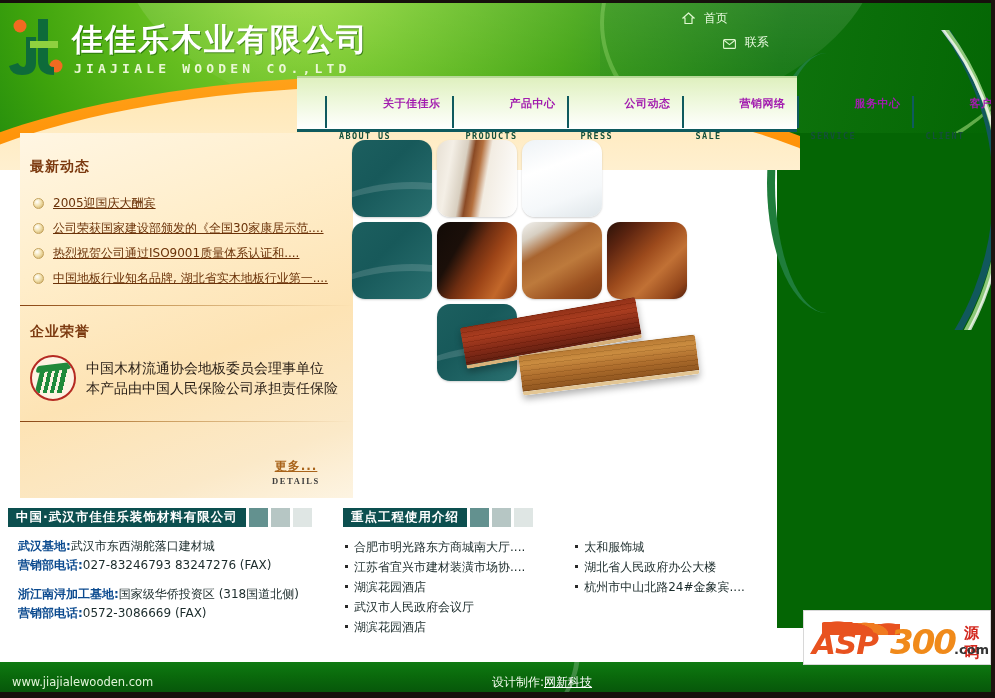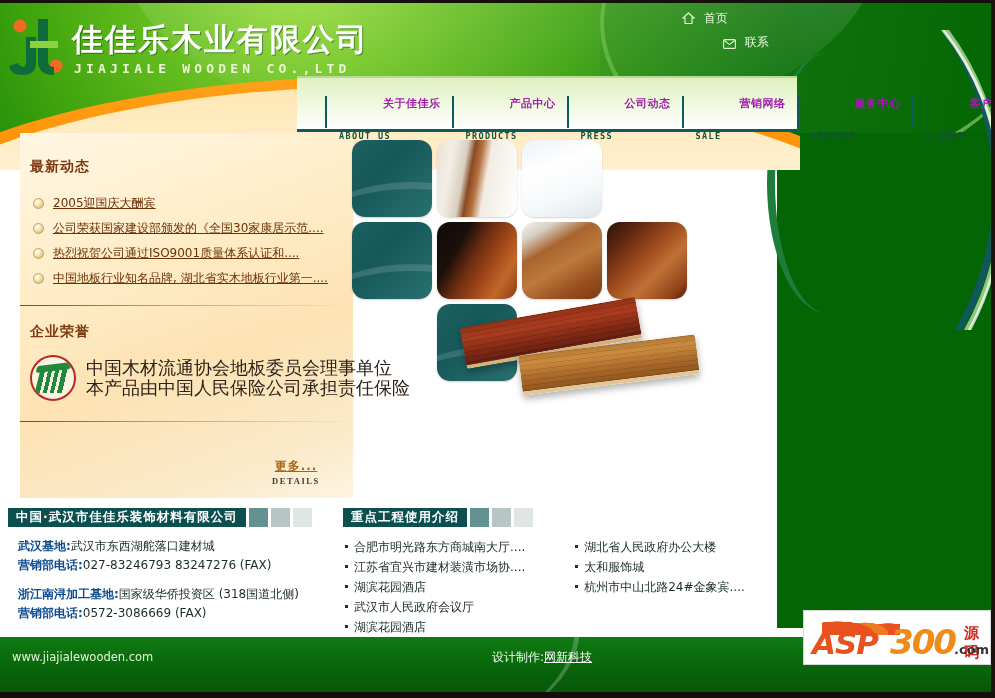--- a/index.html
+++ b/index.html
@@ -192,21 +192,21 @@
     background:
       linear-gradient(90deg, #1f8a3b 0 5px, transparent 5px 8px, #1f8a3b 8px 12px, transparent 12px 15px, #1f8a3b 15px 19px, transparent 19px 22px, #1f8a3b 22px 27px, transparent 27px 33px);
     transform:skewX(-14deg);
   }
   .honor-seal .leaf2{
     position:absolute; left:5px; top:7px; width:34px; height:7px; background:#1f8a3b;
     transform:skewX(-20deg) rotate(-7deg); border-radius:3px;
   }
   .honor-text{
     font-family:"DejaVu Sans","Liberation Sans",sans-serif;
-    font-size:18px; color:#2c2219; line-height:20px; white-space:nowrap;
+    font-size:14px; color:#2c2219; line-height:20px; white-space:nowrap;
   }
 
   
   #more{
     position:absolute; left:265px; top:458px; width:62px; text-align:center;
     cursor:pointer; z-index:12;
   }
   #more .more-cn{
     font-family:"DejaVu Sans","Liberation Sans",sans-serif;
     font-size:12px; font-weight:bold; color:#a8631a; text-decoration:underline;
@@ -302,21 +302,21 @@
   #projects ul{ list-style:none; line-height:20px;}
   #projects li{ white-space:nowrap;}
   #projects li .sq{
     display:inline-block; width:3px; height:3px; background:#2b2b2b;
     vertical-align:3px; margin-right:6px;
   }
   #proj-col1{ width:222px;} #proj-col2{ width:200px;}
 
   
   #footer{
-    position:absolute; left:0; bottom:6px; width:991px; height:55px; z-index:30;
+    position:absolute; left:0; bottom:6px; width:991px; height:30px; z-index:30;
     background:linear-gradient(180deg,#0f7a12 0%, #0a6a0c 45%, #07570a 100%);
     overflow:hidden;
   }
   #footer .fsheen{
     position:absolute; left:260px; top:-120px; width:320px; height:220px;
     border-radius:50%; border-right:5px solid rgba(255,255,255,.22);
   }
   #f-url{
     position:absolute; left:12px; top:13px; color:#e3f5da; font-size:11.5px;
     font-family:"DejaVu Sans","Liberation Sans",sans-serif; white-space:nowrap;
@@ -550,22 +550,22 @@
 
   <div id="projects">
     <ul id="proj-col1">
       <li><span class="sq"></span><span>合肥市明光路东方商城南大厅....</span></li>
       <li><span class="sq"></span><span>江苏省宜兴市建材装潢市场协....</span></li>
       <li><span class="sq"></span><span>湖滨花园酒店</span></li>
       <li><span class="sq"></span><span>武汉市人民政府会议厅</span></li>
       <li><span class="sq"></span><span>湖滨花园酒店</span></li>
     </ul>
     <ul id="proj-col2">
+      <li><span class="sq"></span><span>太和服饰城</span></li>
       <li><span class="sq"></span><span>湖北省人民政府办公大楼</span></li>
-      <li><span class="sq"></span><span>太和服饰城</span></li>
       <li><span class="sq"></span><span>杭州市中山北路24#金象宾....</span></li>
     </ul>
   </div>
 
   <div id="footer">
     <div class="fsheen"></div>
     <div id="f-url">www.jiajialewooden.com</div>
     <div id="f-credit">
       <span>设计制作:</span><a>网新科技</a>
     </div>

